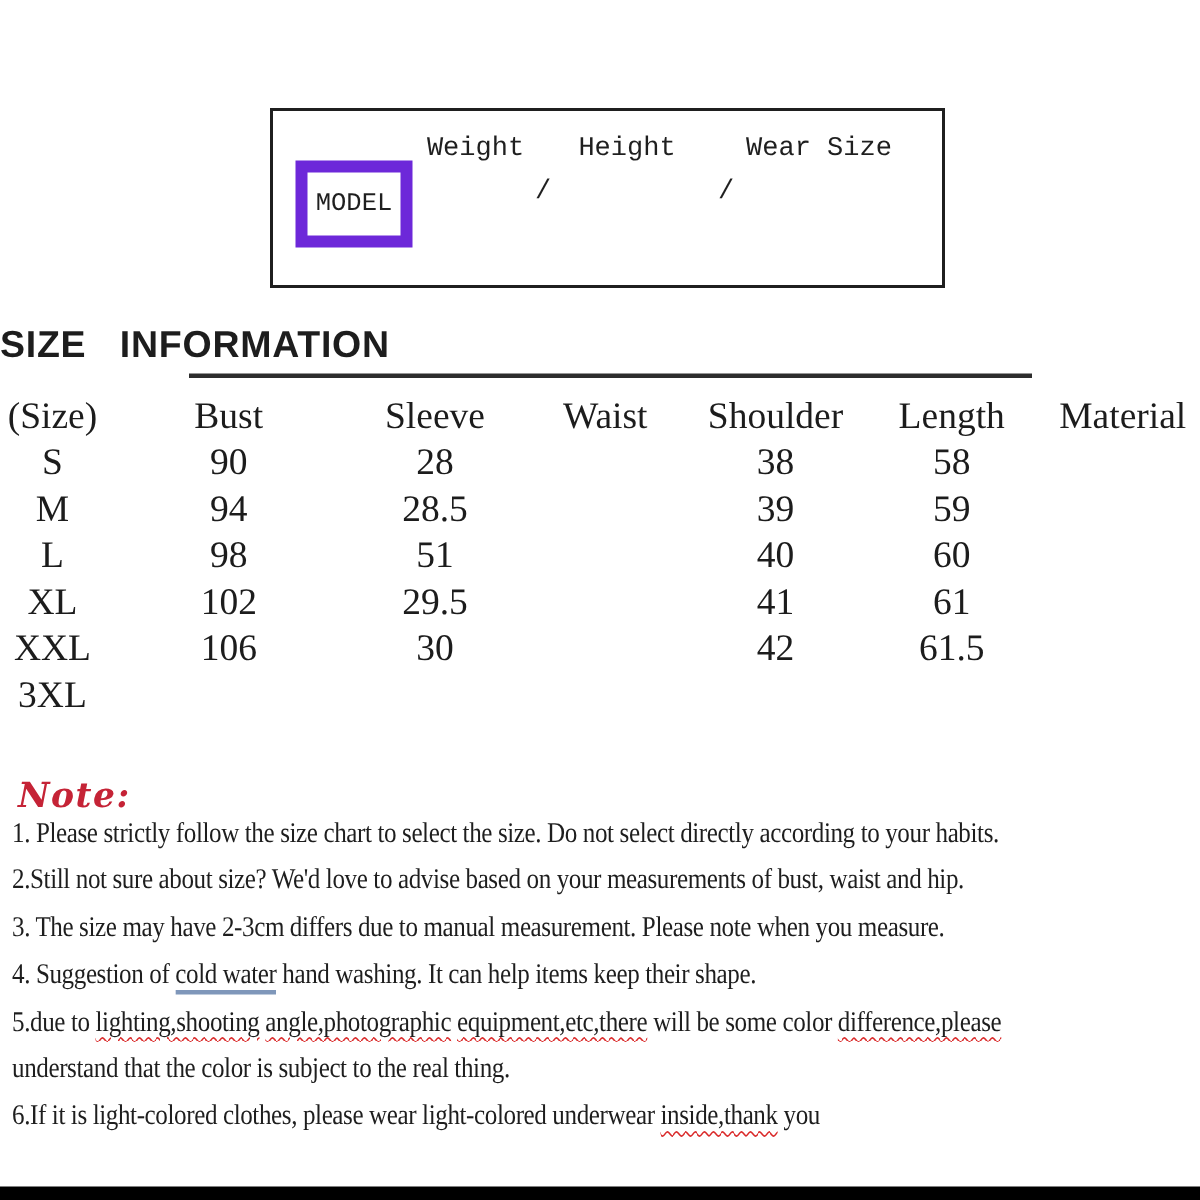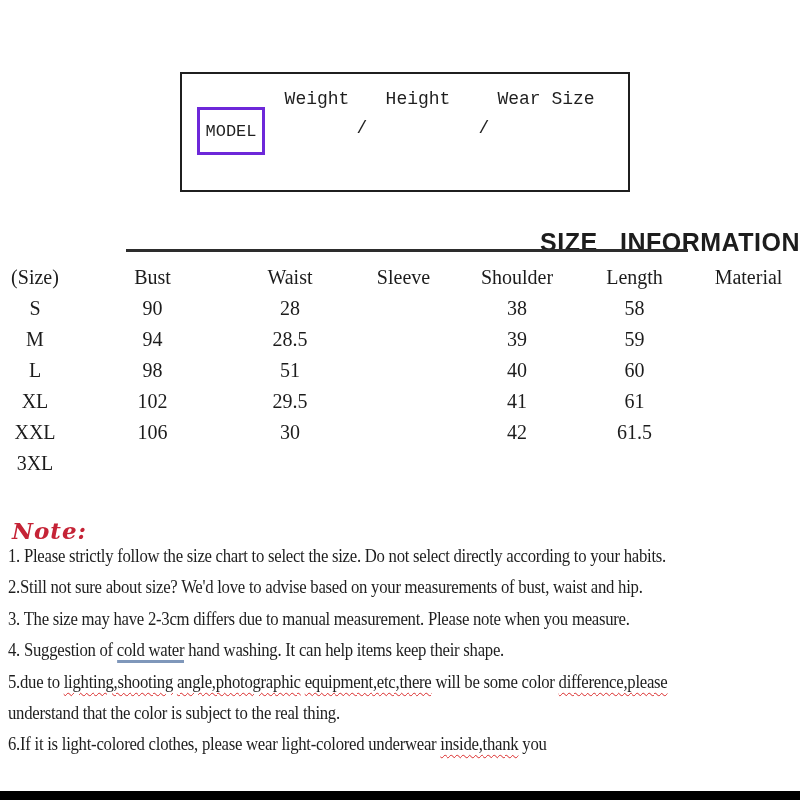--- a/index.html
+++ b/index.html
@@ -8,42 +8,42 @@
     font-family:"Liberation Serif",serif;color:#1c1c1c;
   }
   
   .model-box{
     position:absolute;left:180px;top:72px;width:446px;height:116px;
     border:2px solid #1f1f1f;background:#fff;
     font-family:"Liberation Mono",monospace;
   }
   .model-label-box{
     position:absolute;left:15px;top:33px;width:62px;height:42px;
-    border:3px solid #6d28d9;display:flex;align-items:center;justify-content:center;
+    border:8px solid #6d28d9;display:flex;align-items:center;justify-content:center;
     font-size:17px;letter-spacing:0px;color:#1f1f1f;
   }
   .mh{position:absolute;top:15px;transform:translateX(-50%);font-size:18px;color:#1f1f1f;white-space:pre;}
   .mh1{left:135px;}
   .mh2{left:236px;}
   .mh3{left:364px;}
   .slash{position:absolute;top:44px;transform:translateX(-50%);font-size:18px;color:#1f1f1f;}
   .s1{left:180px;}
   .s2{left:302px;}
   
   .title{
-    position:absolute;left:0;top:216px;width:800px;text-align:right;
+    position:absolute;left:0;top:216px;width:800px;text-align:left;
     font-family:"Liberation Sans",sans-serif;font-size:25px;font-weight:600;
-    letter-spacing:0.5px;color:#1d1d1d;white-space:pre;margin-top:12px;
+    letter-spacing:0.5px;color:#1d1d1d;white-space:pre;
   }
   .rule{position:absolute;left:126px;top:249px;width:562px;height:3px;background:#2d2d2d;}
   
   .table{
     position:absolute;left:0;top:262px;width:800px;
     display:grid;grid-template-columns:70px 165px 110px 117px 110px 125px 103px;
-    font-size:20px;color:#1c1c1c;
+    font-size:25px;color:#1c1c1c;
   }
   .cell{height:31px;line-height:31px;text-align:center;white-space:nowrap;}
   
   .note-head{
     position:absolute;left:12px;top:517px;
     font-family:"DejaVu Serif",serif;font-style:italic;font-weight:bold;
     font-size:23px;color:var(--note-red,#c52336);letter-spacing:1px;
   }
   .notes{position:absolute;left:8px;top:540px;width:800px;}
   .note-line{
@@ -74,22 +74,22 @@
     <span class="slash s1">/</span>
     <span class="slash s2">/</span>
   </div>
 
   <div class="title">SIZE   INFORMATION</div>
   <div class="rule"></div>
 
   <div class="table" id="size-table">
       <div class="cell head">(Size)</div>
       <div class="cell head">Bust</div>
+      <div class="cell head">Sleeve</div>
       <div class="cell head">Waist</div>
-      <div class="cell head">Sleeve</div>
       <div class="cell head">Shoulder</div>
       <div class="cell head">Length</div>
       <div class="cell head">Material</div>
       <div class="cell">S</div>
       <div class="cell">90</div>
       <div class="cell">28</div>
       <div class="cell"></div>
       <div class="cell">38</div>
       <div class="cell">58</div>
       <div class="cell"></div>

